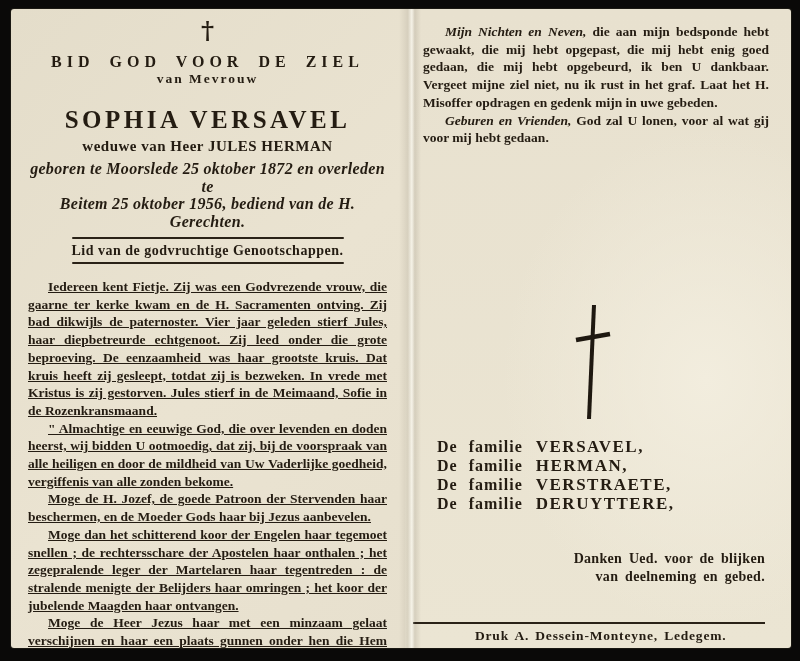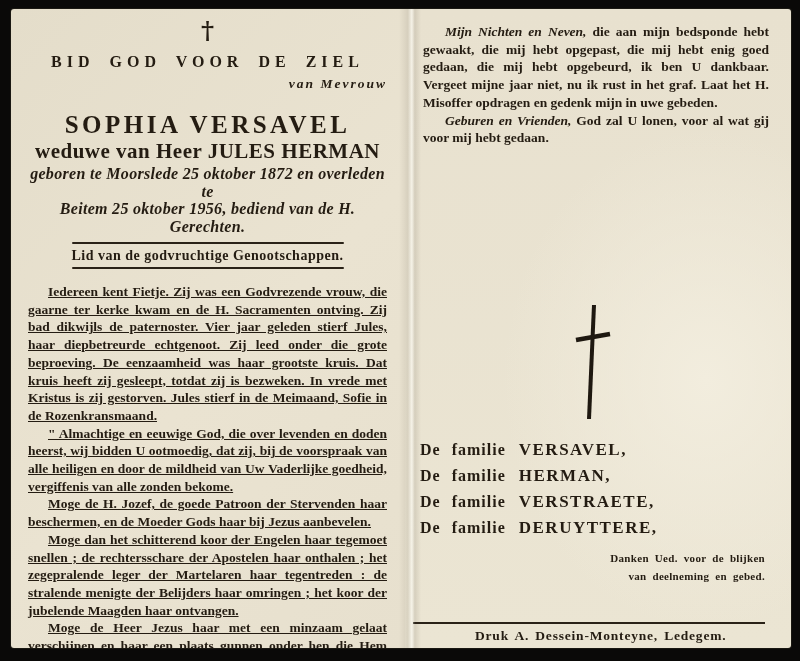--- a/index.html
+++ b/index.html
@@ -72,38 +72,36 @@
   }
   .pray-title {
     margin-top: 6px;
     text-align: center;
     font-size: 16px;
     line-height: 18px;
     letter-spacing: 5px;
     word-spacing: 6px;
   }
   .subtitle {
-    margin-top: 5px;
-    text-align: right;
+    text-align: center;
     font-size: 13.5px;
     line-height: 16px;
     letter-spacing: 2px;
-    font-style: italic;
   }
   .deceased-name {
     margin-top: 19px;
     text-align: center;
     font-size: 25px;
     line-height: 28px;
     letter-spacing: 3.5px;
   }
   .widow-line {
     margin-top: 3px;
     text-align: center;
-    font-size: 21px;
+    font-size: 15px;
     line-height: 18px;
     letter-spacing: 0.5px;
   }
   .life-lines {
     margin-top: 5px;
     text-align: center;
     font-size: 16px;
     line-height: 17.5px;
     font-style: italic;
     letter-spacing: 0.3px;
@@ -159,33 +157,33 @@
   .cross-large {
     position: absolute;
     top: 294px;
     left: 168px;
     width: 40px;
     height: 118px;
   }
   .families {
     position: absolute;
     top: 428px;
-    left: 15px;
+    left: 32px;
     font-size: 16px;
-    line-height: 26px;
+    line-height: 19px;
   }
   .family-row { white-space: nowrap; }
   .family-prefix { display: inline-block; margin-right: 13px; letter-spacing: 1px; word-spacing: 6px; }
   .family-name { font-size: 17px; letter-spacing: 1.5px; }
   .thanks {
     position: absolute;
     top: 541px;
     right: 26px;
     text-align: right;
-    font-size: 11px;
+    font-size: 14px;
     line-height: 17.5px;
     word-spacing: 3px;
     letter-spacing: 0.3px;
   }
   .printer-rule {
     position: absolute;
     top: 613px;
     left: 8px;
     width: 352px;
     height: 1.5px;
@@ -228,21 +226,21 @@
         <p>Moge de H. Jozef, de goede Patroon der Stervenden haar beschermen, en de Moeder Gods haar bij Jezus aanbevelen.</p>
         <p>Moge dan het schitterend koor der Engelen haar tegemoet snellen ; de rechtersschare der Apostelen haar onthalen ; het zegepralende leger der Martelaren haar tegentreden : de stralende menigte der Belijders haar omringen ; het koor der jubelende Maagden haar ontvangen.</p>
         <p>Moge de Heer Jezus haar met een minzaam gelaat verschijnen en haar een plaats gunnen onder hen die Hem voordurend omringen. "</p>
       </div>
       <div class="attribution">(uit de gebeden voor paternoster en overledenen.)</div>
     </div>
 
     <div class="page page-right">
       <div class="rp-paragraphs">
         <p>
-          <span class="lead-italic">Mijn Nichten en Neven,</span><span> die aan mijn bedsponde hebt gewaakt, die mij hebt opgepast, die mij hebt enig goed gedaan, die mij hebt opgebeurd, ik ben U dankbaar. Vergeet mijne jaar niet, nu ik rust in het graf. Laat het H. Misoffer opdragen en gedenk mijn in uwe gebeden.</span>
+          <span class="lead-italic">Mijn Nichten en Neven,</span><span> die aan mijn bedsponde hebt gewaakt, die mij hebt opgepast, die mij hebt enig goed gedaan, die mij hebt opgebeurd, ik ben U dankbaar. Vergeet mijne ziel niet, nu ik rust in het graf. Laat het H. Misoffer opdragen en gedenk mijn in uwe gebeden.</span>
         </p>
         <p>
           <span class="lead-italic">Geburen en Vrienden,</span><span> God zal U lonen, voor al wat gij voor mij hebt gedaan.</span>
         </p>
       </div>
 
       <svg class="cross-large" viewBox="0 0 40 118" xmlns="http://www.w3.org/2000/svg">
         <line x1="21" y1="2" x2="16" y2="116" stroke="#1e1810" stroke-width="4"></line>
         <line x1="3" y1="37" x2="37" y2="31" stroke="#1e1810" stroke-width="4.5"></line>
       </svg>

